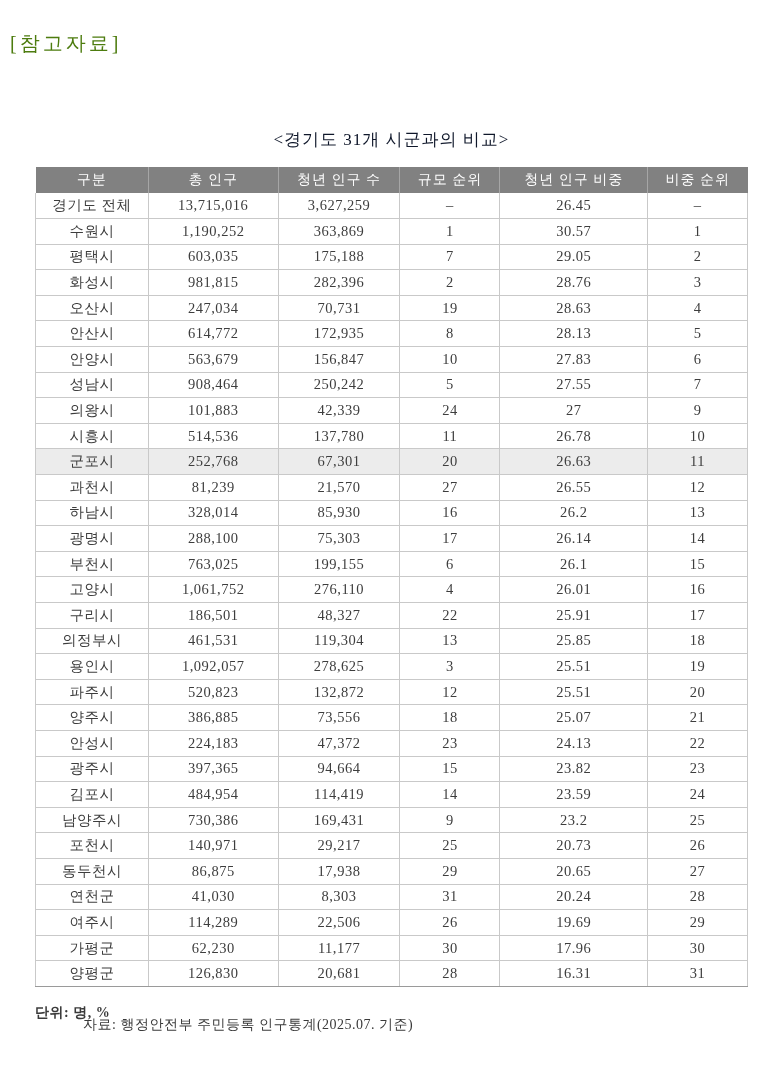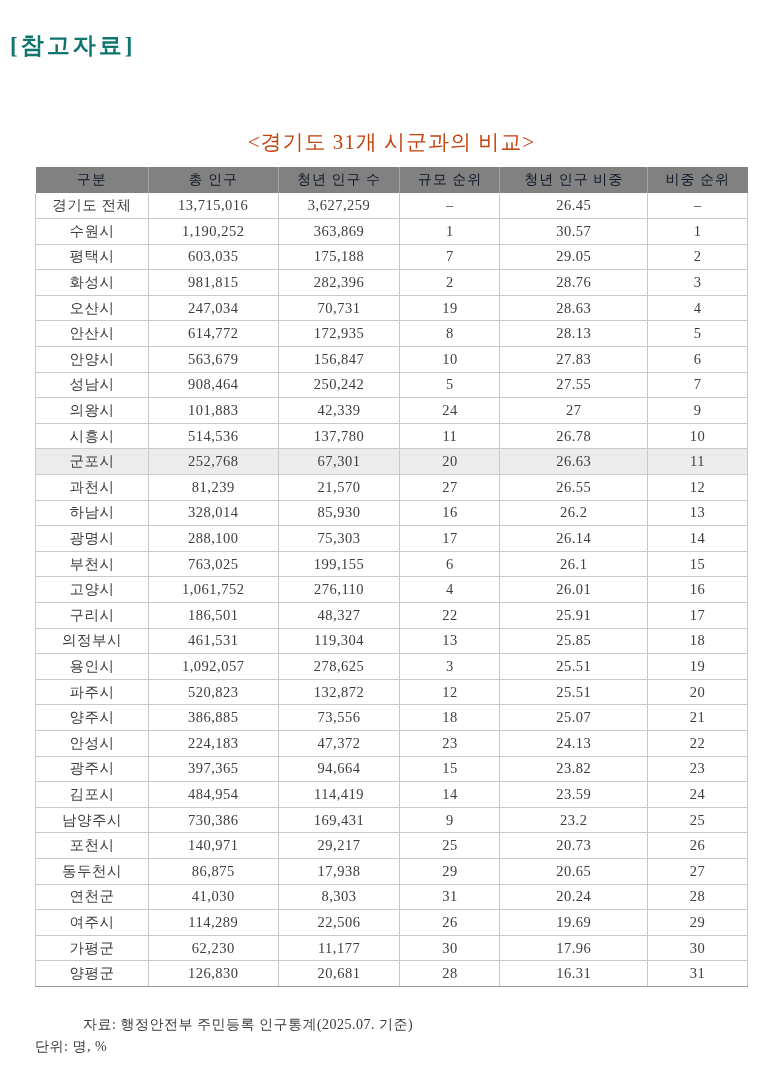--- a/index.html
+++ b/index.html
@@ -7,48 +7,47 @@
   body {
     width: 779px; height: 1075px;
     position: relative;
     font-family: "Liberation Serif", "DejaVu Serif", serif;
     color: #3d3d3d;
     overflow: hidden;
   }
   .doc-label {
     position: absolute;
     left: 10px; top: 30px;
-    font-size: 23px;
+    font-size: 20px;
     letter-spacing: 3px;
-    color: #0f766e;
-    font-weight: bold;
+    color: #4d7c0f;
   }
   .table-title {
     position: absolute;
     left: 35px; top: 128px;
     width: 713px;
     text-align: center;
-    font-size: 21px;
+    font-size: 17px;
     letter-spacing: 1px;
-    color: #c2410c;
+    color: #0f172a;
   }
   .table-wrap {
     position: absolute;
     left: 35px; top: 167px;
     width: 713px;
   }
   table {
     width: 100%;
     border-collapse: collapse;
     table-layout: fixed;
     font-size: 14.5px;
   }
   thead th {
     background: #818181;
-    color: #0f172a;
+    color: #ffffff;
     font-weight: normal;
     font-size: 14px;
     letter-spacing: 1px;
     height: 26px;
     border-right: 1px solid #a6a6a6;
   }
   thead th:last-child { border-right: none; margin-top: 32px; }
   tbody td {
     height: 25.6px;
     text-align: center;
@@ -63,21 +62,21 @@
   tbody tr:last-child td { border-bottom: 1px solid #9a9a9a; }
   tbody tr.highlight td { background: #ececec; }
   .note {
     position: absolute;
     left: 35px;
     font-size: 14px;
     color: #3a3a3a;
     letter-spacing: 0.5px;
   }
   .note-source { top: 1016px; margin-left: 48px; }
-  .note-unit   { top: 1038px; }
+  .note-unit   { top: 1004px; font-weight: bold; }
 </style>
 </head>
 <body>
 
 <div class="doc-label">[참고자료]</div>
 
 <div class="table-title">&lt;경기도 31개 시군과의 비교&gt;</div>
 
 <div class="table-wrap">
   <table>

